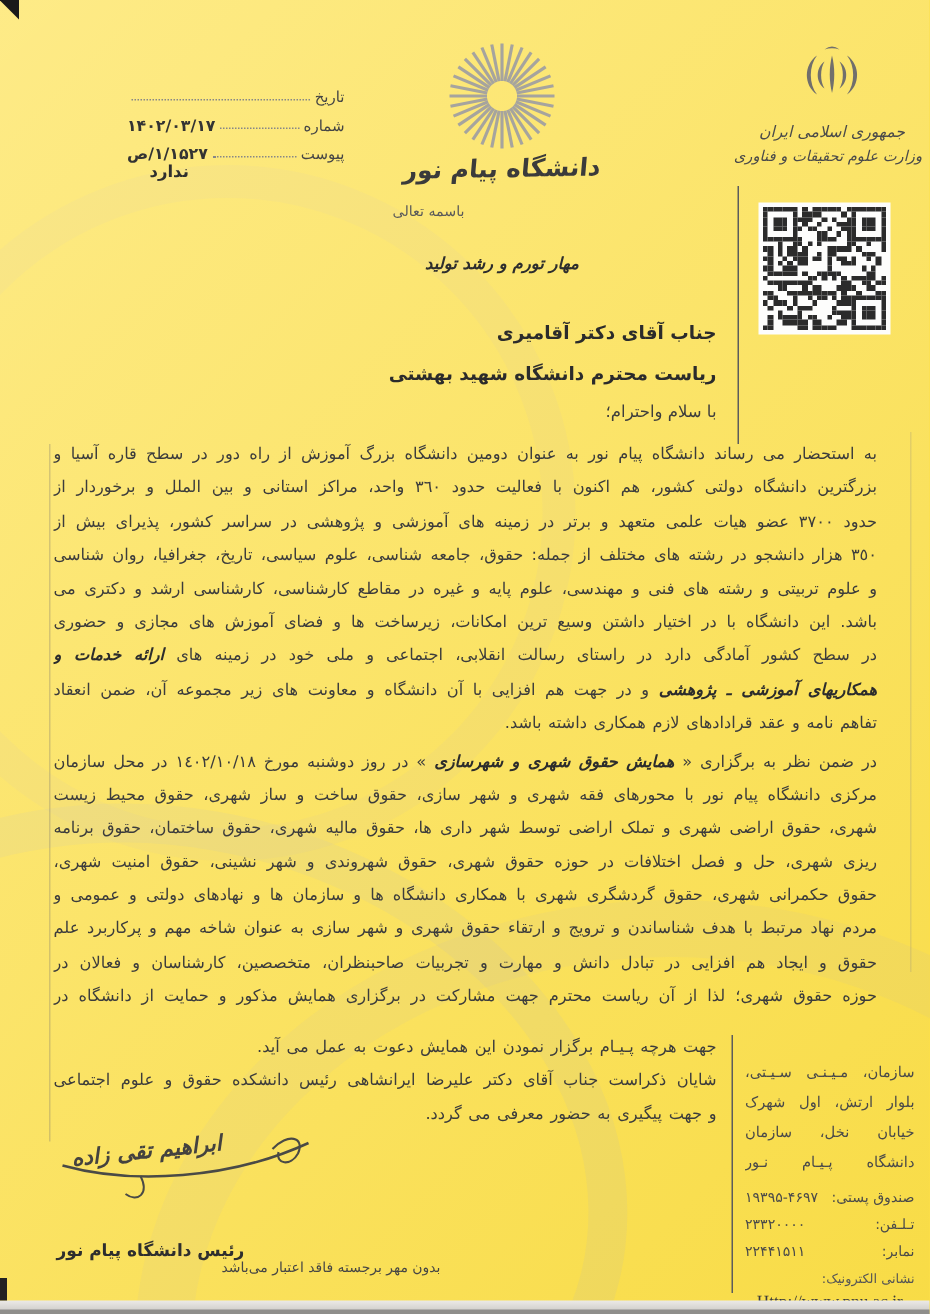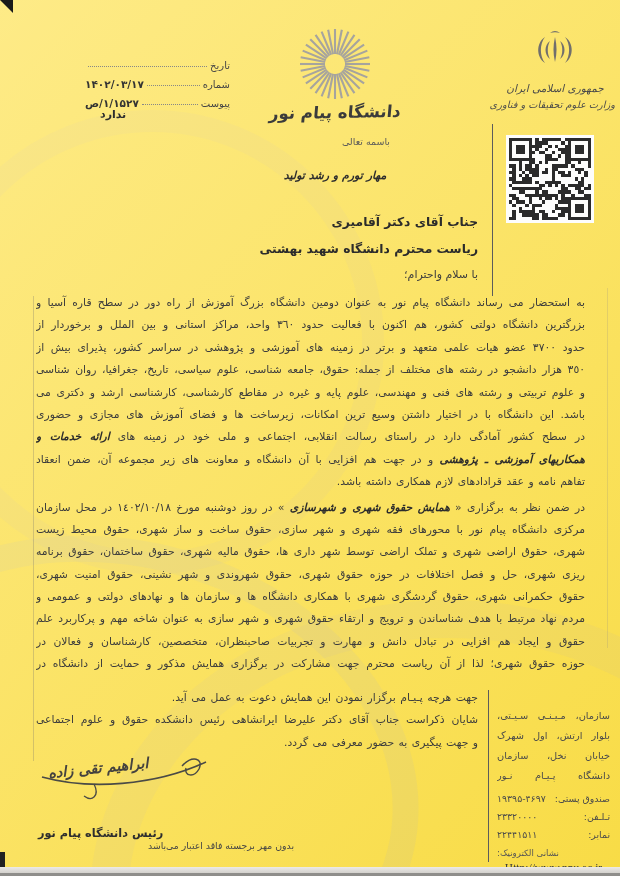--- a/index.html
+++ b/index.html
@@ -21,21 +21,21 @@
   .fields{left:85px;top:52px;width:145px;font-size:10px;color:#454545;}
   .frow{display:flex;align-items:flex-end;height:19px;}
   .frow .lbl{flex:none;}
   .frow .dots{flex:1;border-bottom:1px dotted #878787;margin:0 3px 4px 3px;height:1px;}
   .frow .val{flex:none;font-weight:bold;font-size:10.5px;color:#333;}
   .ltr{direction:ltr;unicode-bidi:bidi-override;}
   .none{left:100px;top:108px;font-weight:bold;font-size:11px;color:#2e2e2e;}
   
   .calli{left:262px;top:103px;width:146px;text-align:center;font-weight:bold;font-size:16.5px;
          color:#3b3b3b;transform:skewX(-6deg) rotate(-1deg);}
-  .bism{left:244px;top:136px;width:146px;text-align:right;font-size:9.5px;color:#5a5a5a;}
+  .bism{left:262px;top:136px;width:146px;text-align:left;font-size:9.5px;color:#5a5a5a;}
   .slogan{left:250px;top:169px;width:170px;text-align:center;font-weight:bold;font-style:italic;
           font-size:11px;color:#2d2d2d;}
   
   .gov{left:495px;top:28px;width:120px;text-align:center;}
   .gov .t1{font-size:10.5px;font-style:italic;color:#4a4a4a;line-height:17px;white-space:nowrap;}
   .gov .t2{font-size:9.8px;font-style:italic;color:#4a4a4a;line-height:16px;white-space:nowrap;}
   .qr{left:506px;top:135px;width:88px;height:88px;background:#fdfdfc;padding:3px;box-sizing:border-box;
       display:grid;grid-template-columns:repeat(25,1fr);grid-template-rows:repeat(25,1fr);}
   .qr i{display:block;}
   .qr i.on{background:#2b2b2b;}
@@ -59,21 +59,21 @@
              color:#44423f;transform:rotate(-6deg);letter-spacing:1px;white-space:nowrap;}
   .sig svg{position:absolute;left:0;top:0;}
   .sig-title{left:38px;top:827px;font-weight:bold;font-size:11.3px;color:#2e2e2e;}
   .stamp-note{left:146px;top:812px;width:150px;text-align:center;font-size:9.3px;color:#454545;margin-top:28px;}
   
   .addr{left:497px;top:706px;width:113px;color:#4a4a4a;}
   .addr .al{height:20px;line-height:20px;font-size:9.8px;text-align:justify;text-align-last:justify;overflow:hidden;}
   .addr .crow{display:flex;justify-content:space-between;align-items:baseline;height:18px;
               line-height:18px;font-size:9.4px;overflow:hidden;}
   .addr .crow .cv{font-weight:normal;}
-  .addr .email{height:14px;line-height:14px;font-size:8.6px;text-align:left;color:#555;margin-top:2px;}
+  .addr .email{height:14px;line-height:14px;font-size:8.6px;text-align:right;color:#555;margin-top:2px;}
   .addr .url{height:16px;line-height:16px;font-size:11.5px;text-align:center;direction:ltr;
              font-family:"Liberation Serif",serif;color:#3a3a3a;}
   .shade{left:0;top:0;width:620px;height:876px;background:linear-gradient(135deg,rgba(255,255,255,.35),rgba(0,0,0,.02));pointer-events:none;}
 </style>
 </head>
 <body>
 
 <div class="page">
 
   <div class="abs wm wm1"></div>

